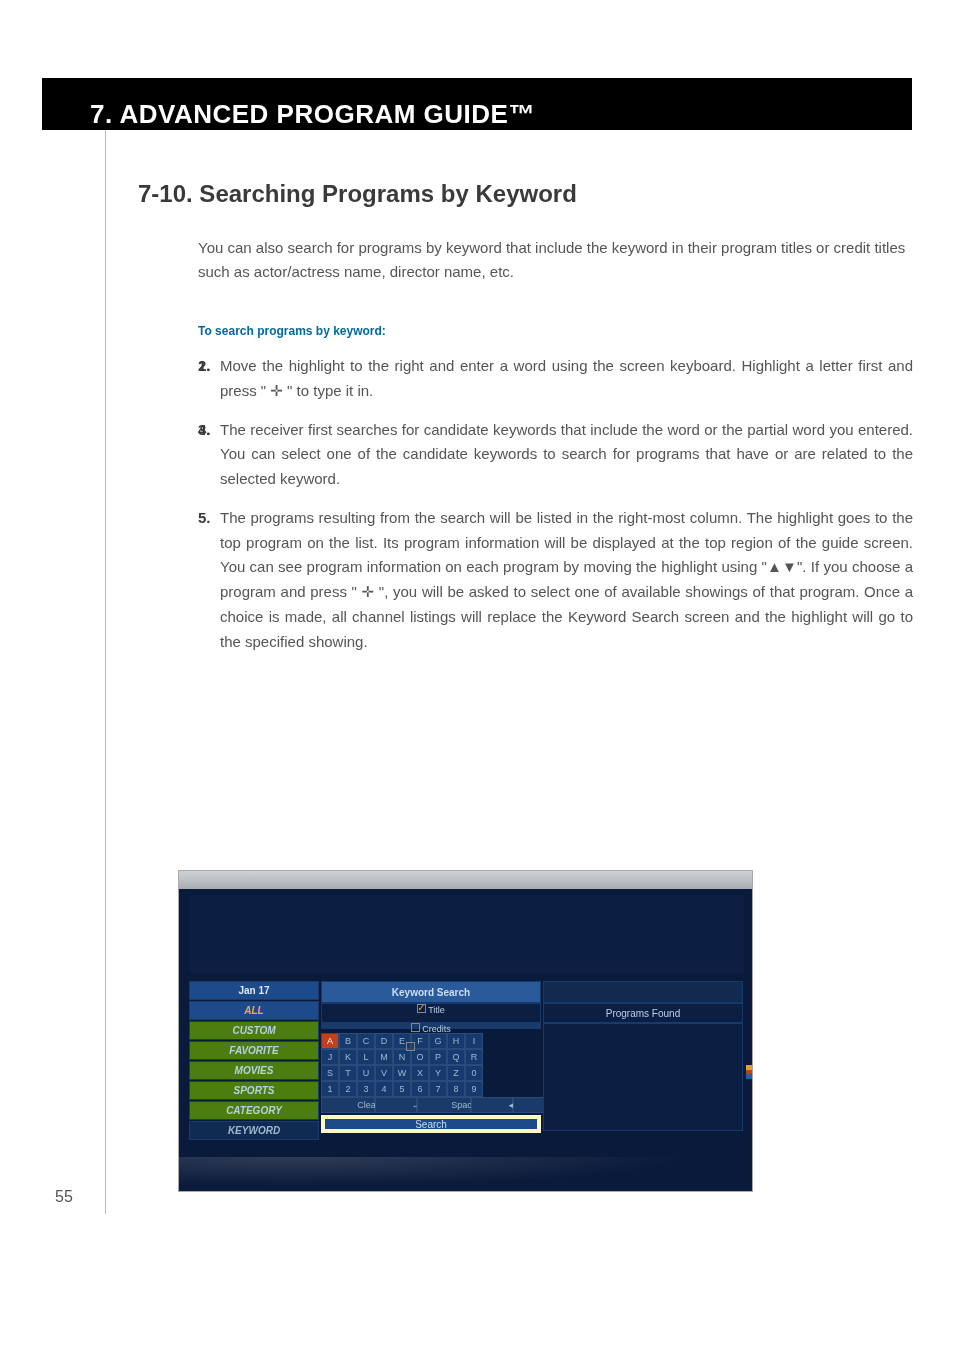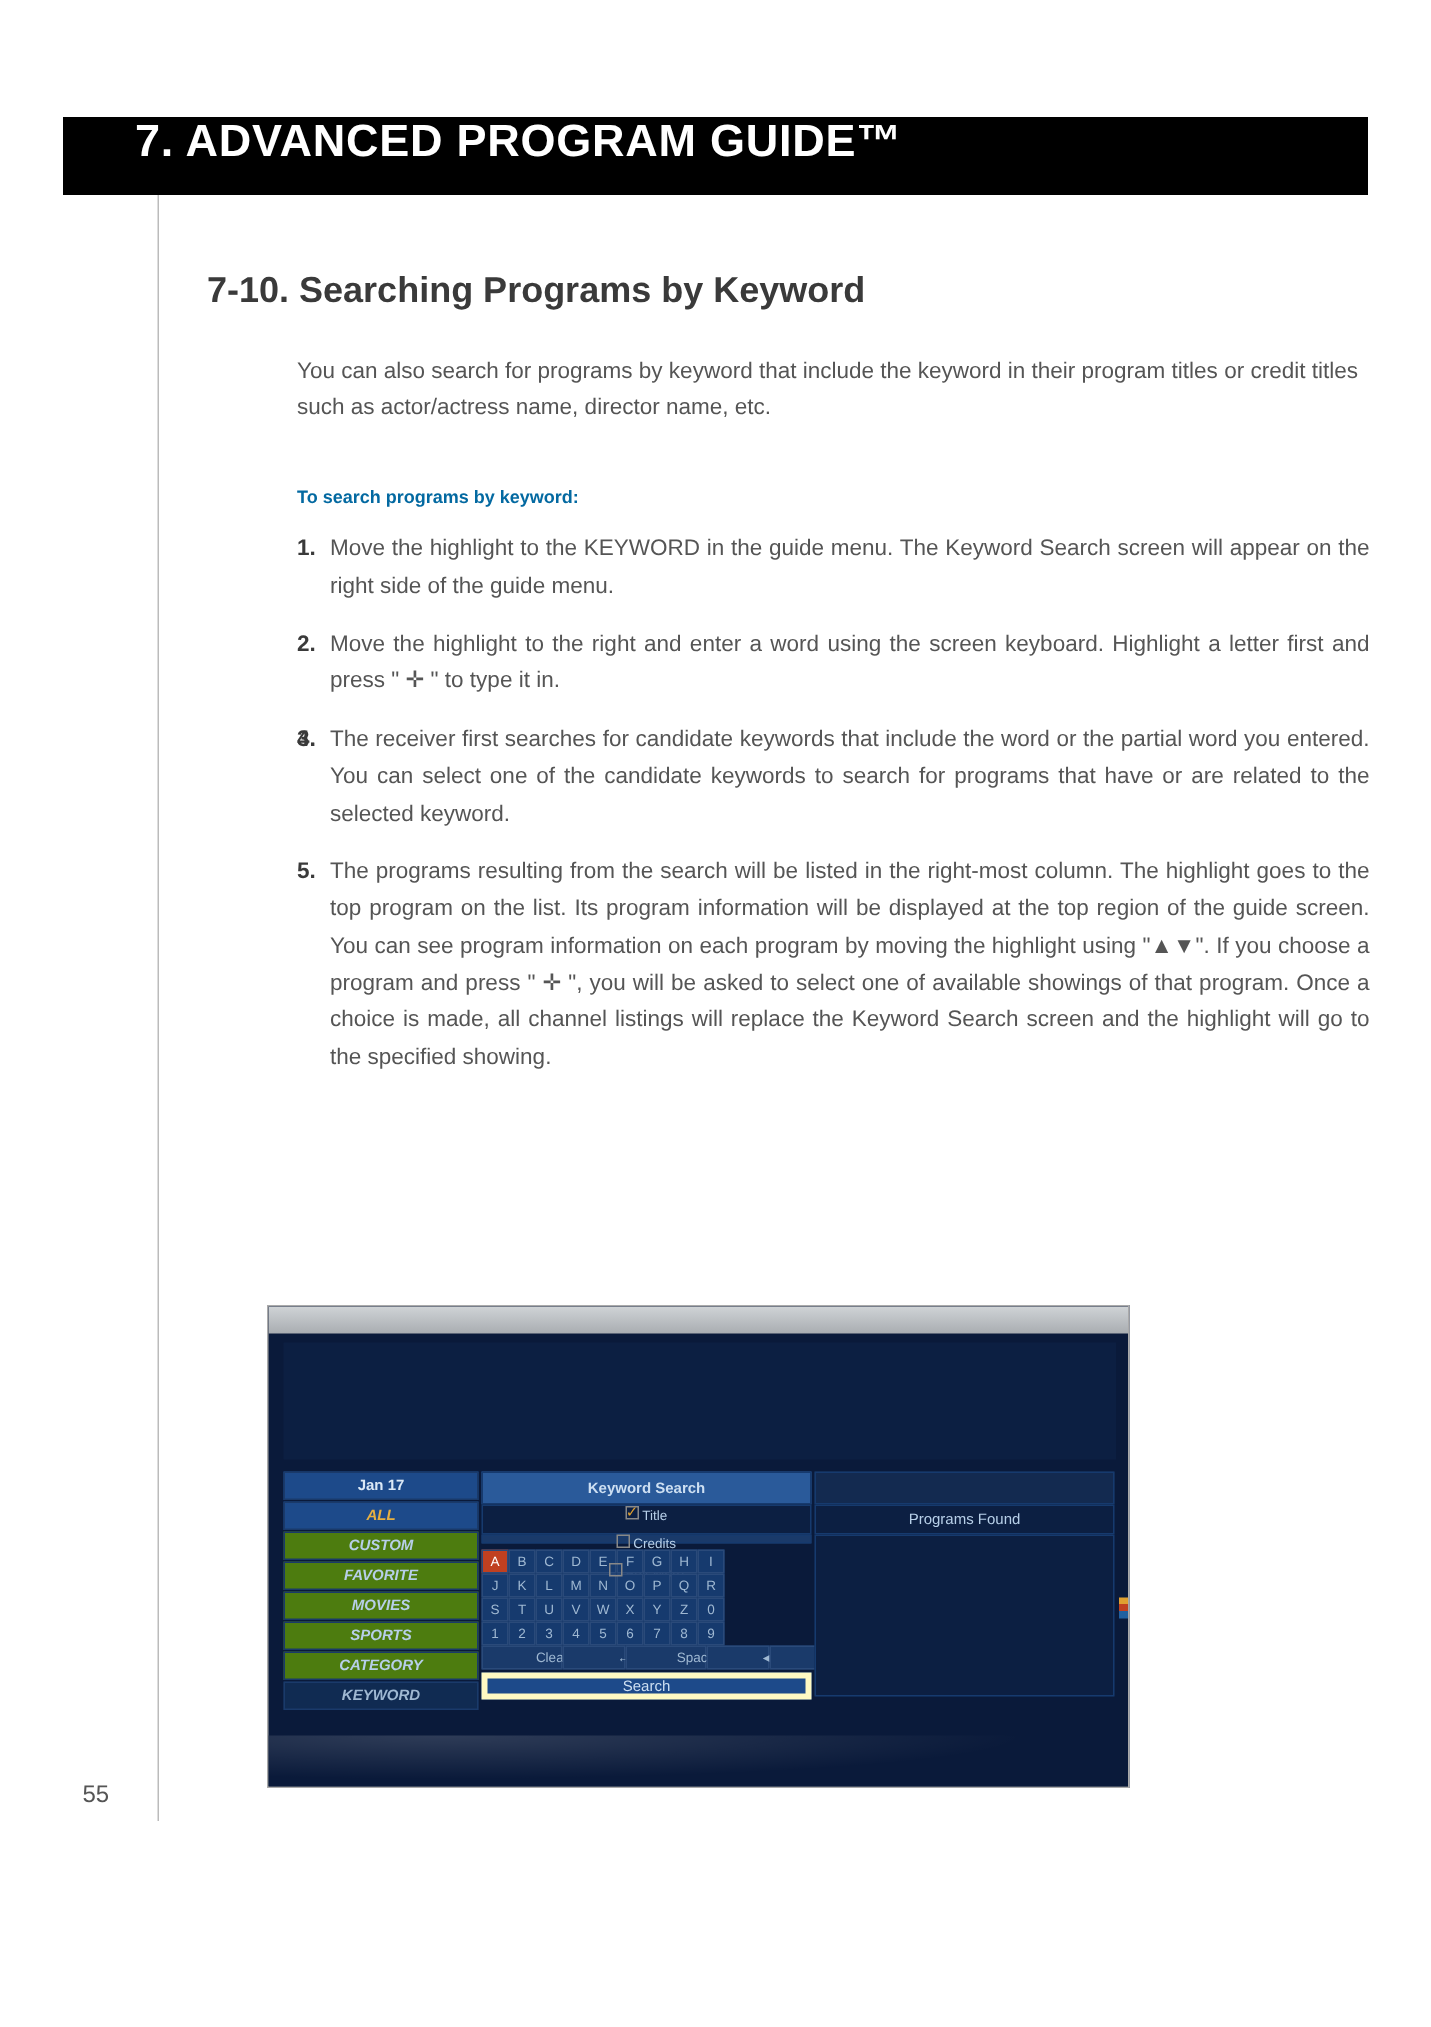--- a/index.html
+++ b/index.html
@@ -22,24 +22,24 @@
   }
   .title-bar {
     position: absolute;
     left: 42px;
     top: 78px;
     width: 870px;
     height: 52px;
     background: #000;
     color: #fff;
     display: flex;
-    align-items: flex-start;
+    align-items: flex-end;
     padding-left: 48px;
     font-weight: 700;
-    font-size: 30px;
+    font-size: 26px;
     font-family: "Arial Narrow", Arial, sans-serif;
     letter-spacing: 0.5px;
   }
   .content {
     position: absolute;
     left: 105px;
     top: 180px;
     width: 808px;
     padding-left: 33px;
   }
@@ -240,21 +240,21 @@
 
 <div class="title-bar">
   <span>7. ADVANCED PROGRAM GUIDE™</span>
 </div>
 
 <div class="content">
   <h2 class="section-heading">7-10. Searching Programs by Keyword</h2>
   <p class="intro">You can also search for programs by keyword that include the keyword in their program titles or credit titles such as actor/actress name, director name, etc.</p>
   <p class="sub-heading">To search programs by keyword:</p>
   <ol class="steps">
-    <li><span class="num">1.</span><span>Move the highlight to the KEYWORD in the guide menu. The Keyword Search screen will appear on the right side of the guide menu.</span></li>
+    <li><span class="num">1.</span></li>
     <li><span class="num">2.</span><span>Move the highlight to the right and enter a word using the screen keyboard.  Highlight a letter first and press " ✛ " to type it in.</span></li>
     <li><span class="num">3.</span></li>
     <li><span class="num">4.</span><span>The receiver first searches for candidate keywords that include the word or the partial word you entered.  You can select one of the candidate keywords to search for programs that have or are related to the selected keyword.</span></li>
     <li><span class="num">5.</span><span>The programs resulting from the search will be listed in the right-most column.  The highlight goes to the top program on the list.  Its program information will be displayed at the top region of the guide screen.  You can see program information on each program by moving the highlight using "▲▼".  If you choose a program and press " ✛ ", you will be asked to select one of available showings of that program.  Once a choice is made, all channel listings will replace the Keyword Search screen and the highlight will go to the specified showing.</span></li>
   </ol>
 </div>
 
 <div class="page-num">55</div>
 
 <div class="tv-shot">

